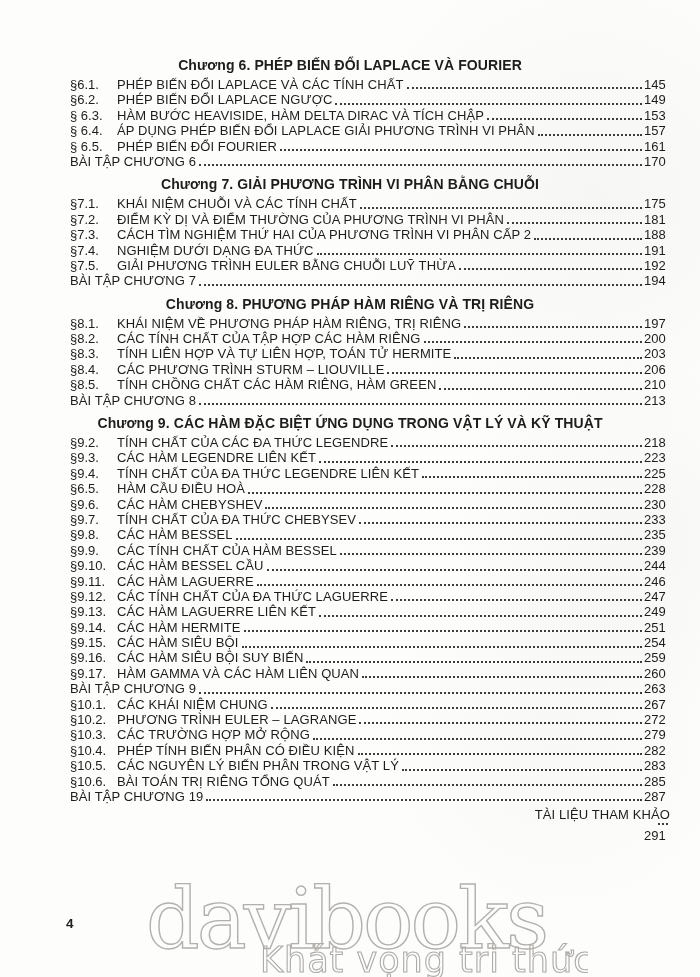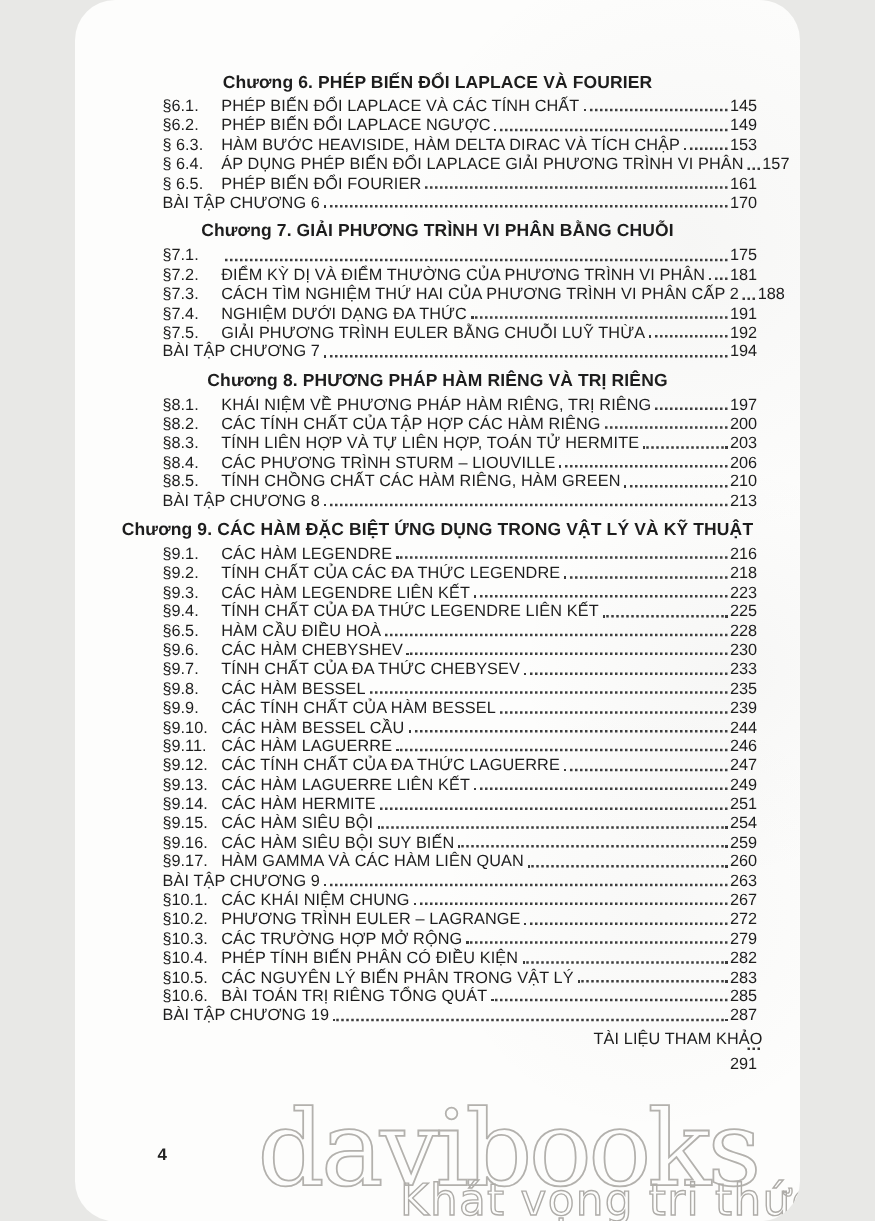--- a/index.html
+++ b/index.html
@@ -1,30 +1,29 @@
 <!DOCTYPE html>
 <html><head>
 <meta charset="utf-8">
 <style>
   html,body{margin:0;padding:0;background:#e8e8e6;}
   .page{
     position:relative;
-    width:580px;height:977px;
+    width:700px;height:977px;
     margin:0 auto;
     background:#fdfdfc;
     background-image:
       radial-gradient(circle at 85% 20%, rgba(120,120,118,0.05), transparent 26%),
       radial-gradient(circle at 90% 55%, rgba(120,120,118,0.05), transparent 22%),
       radial-gradient(circle at 80% 75%, rgba(120,120,118,0.04), transparent 20%);
     overflow:hidden;
     font-family:"Liberation Sans", sans-serif;
     color:#1d1d1d;
     box-sizing:border-box;
     padding:50px 30px 0 30px;
-    border-radius:32px;
   }
   .toc{position:relative;z-index:2;}
   .chapter-title{
     margin:7px 0 4px 0;
     font-size:14px;
     line-height:16px;
     font-weight:bold;
     text-align:center;
     letter-spacing:0.1px;
   }
@@ -140,20 +139,21 @@
     <span class="pg">170</span>
   </div>
 </div>
   </section>
 
   <section class="chapter">
     <h2 class="chapter-title">Chương 7. GIẢI PHƯƠNG TRÌNH VI PHÂN BẰNG CHUỖI</h2>
     <div class="entries">
   <div class="row">
     <span class="num">§7.1.</span>
+    <span class="label">KHÁI NIỆM CHUỖI VÀ CÁC TÍNH CHẤT</span>
     <span class="dots"></span>
     <span class="pg">175</span>
   </div>
 
   <div class="row">
     <span class="num">§7.2.</span>
     <span class="label">ĐIỂM KỲ DỊ VÀ ĐIỂM THƯỜNG CỦA PHƯƠNG TRÌNH VI PHÂN</span>
     <span class="dots"></span>
     <span class="pg">181</span>
   </div>
@@ -231,26 +231,20 @@
     <span class="label">BÀI TẬP CHƯƠNG 8</span>
     <span class="dots"></span>
     <span class="pg">213</span>
   </div>
 </div>
   </section>
 
   <section class="chapter">
     <h2 class="chapter-title">Chương 9. CÁC HÀM ĐẶC BIỆT ỨNG DỤNG TRONG VẬT LÝ VÀ KỸ THUẬT</h2>
     <div class="entries">
-  <div class="row">
-    <span class="num">§9.1.</span>
-    <span class="label">CÁC HÀM LEGENDRE</span>
-    <span class="dots"></span>
-    <span class="pg">216</span>
-  </div>
 
   <div class="row">
     <span class="num">§9.2.</span>
     <span class="label">TÍNH CHẤT CỦA CÁC ĐA THỨC LEGENDRE</span>
     <span class="dots"></span>
     <span class="pg">218</span>
   </div>
 
   <div class="row">
     <span class="num">§9.3.</span>

